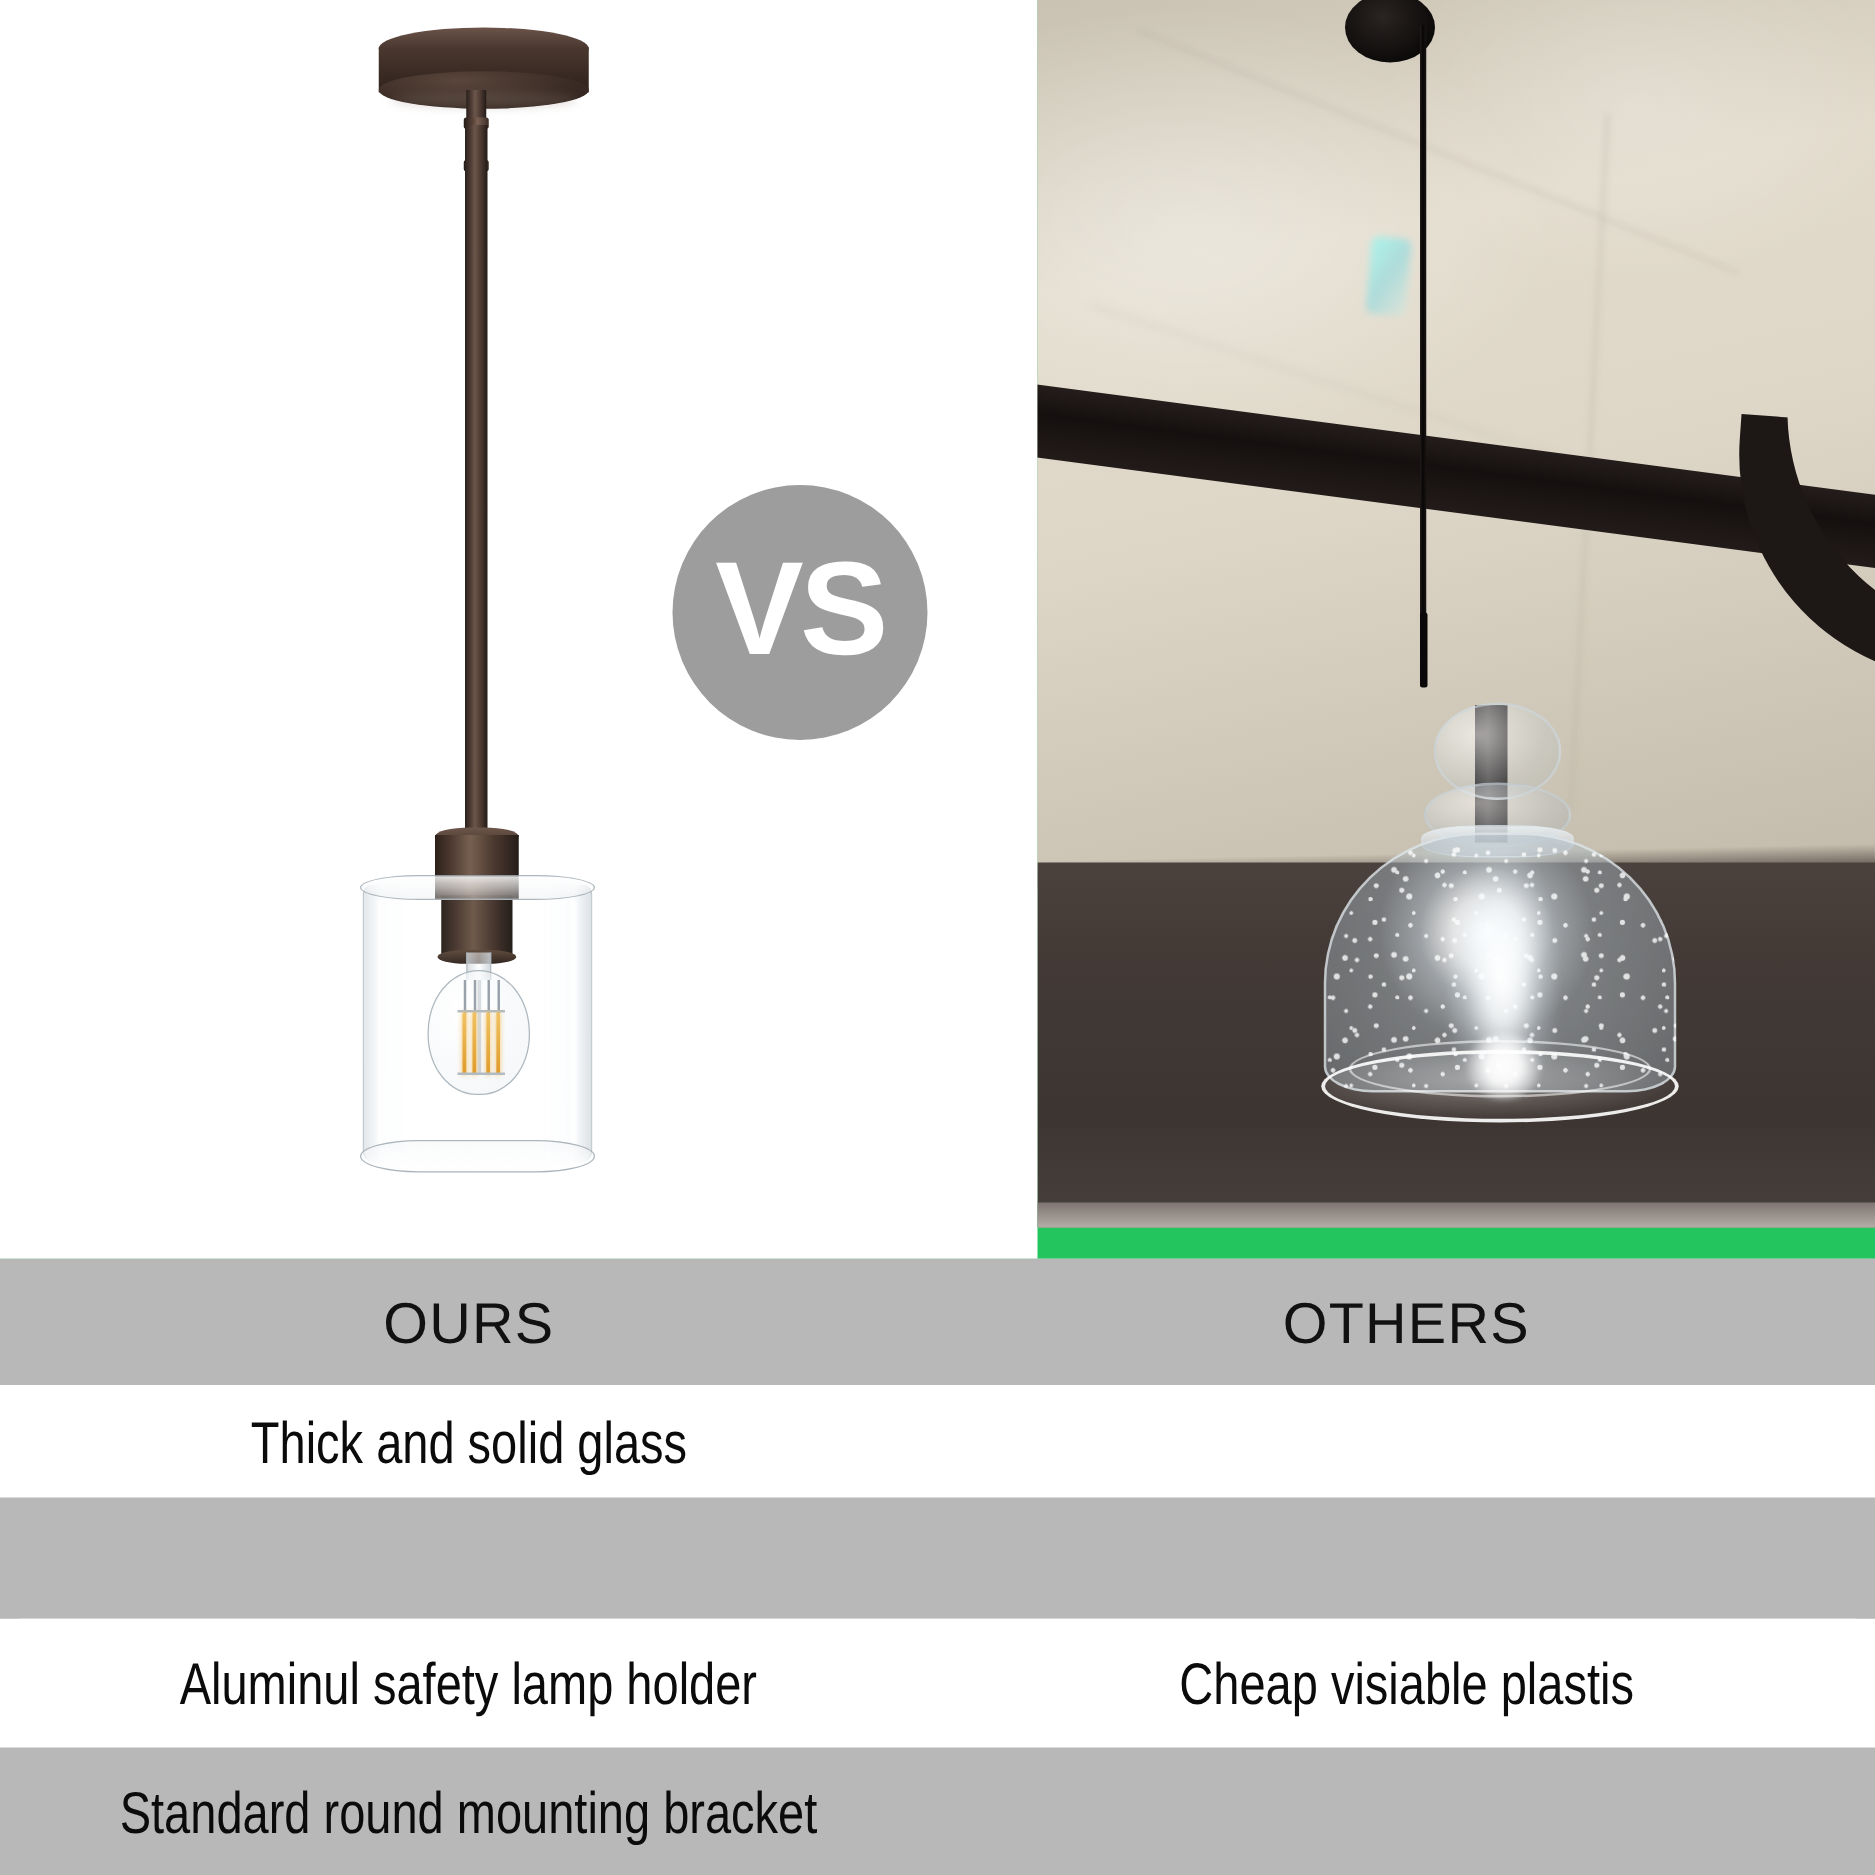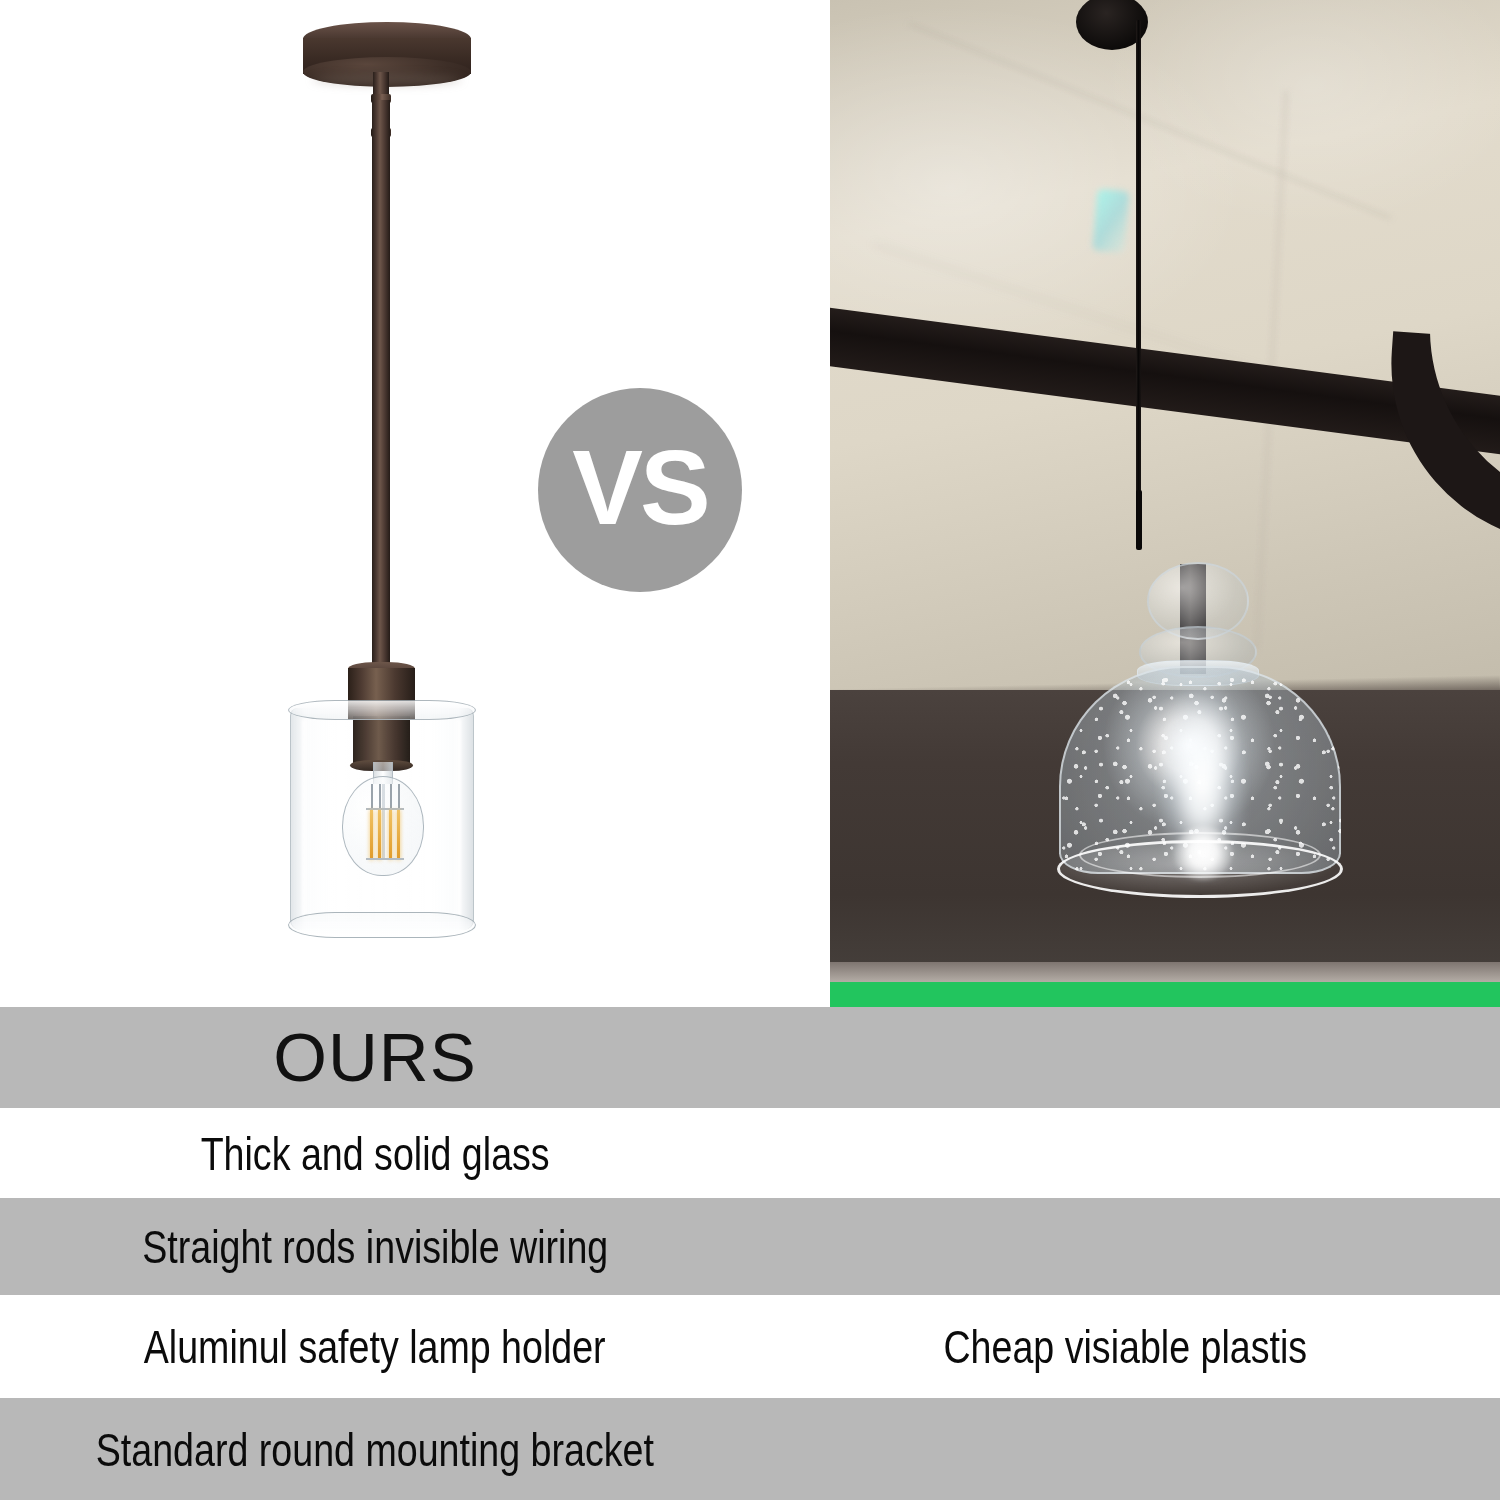--- a/index.html
+++ b/index.html
@@ -329,21 +329,21 @@
   #row2     { top:191px; height:97px; }
   #row3     { top:288px; height:103px;border-radius:16px; }
   #row4     { top:391px; height:102px;padding-left:28px; }
 
   .row-inner { position:absolute; left:0; top:0; width:1500px; height:100%; display:flex; }
   .cell {
     flex:0 0 750px; display:flex; align-items:center; justify-content:center;
     color:#0a0a0a;
   }
   .hdr-cell-text {
-    font-size:69px; font-weight:normal; letter-spacing:1px;
+    font-size:46px; font-weight:normal; letter-spacing:1px;
     font-family:"Liberation Sans", sans-serif;
     color:#111111;
   }
   .cell-text {
     font-size:47px; font-weight:normal;
     font-family:"Liberation Sans Narrow","Liberation Sans", sans-serif;
     transform:scaleX(.80); transform-origin:center;
     white-space:nowrap;
     color:#0b0b0b;
   }
@@ -434,36 +434,36 @@
     </div>
   </div>
 
   <div id="table">
 
     <div id="hdr-band" class="band band-gray">
       <div class="row-inner">
         <div class="cell">
           <span class="hdr-cell-text">OURS</span>
         </div>
+        <div class="cell">
+          <span class="hdr-cell-text">OTHERS</span>
+        </div>
       </div>
     </div>
 
     <div id="row1" class="band band-white">
       <div class="row-inner">
         <div class="cell">
           <span class="cell-text">Thick and solid glass</span>
         </div>
       </div>
     </div>
 
     <div id="row2" class="band band-gray">
       <div class="row-inner">
-        <div class="cell">
-          <span class="cell-text">Straight rods invisible wiring</span>
-        </div>
       </div>
     </div>
 
     <div id="row3" class="band band-white">
       <div class="row-inner">
         <div class="cell">
           <span class="cell-text">Aluminul safety lamp holder</span>
         </div>
         <div class="cell">
           <span class="cell-text">Cheap visiable plastis</span>

